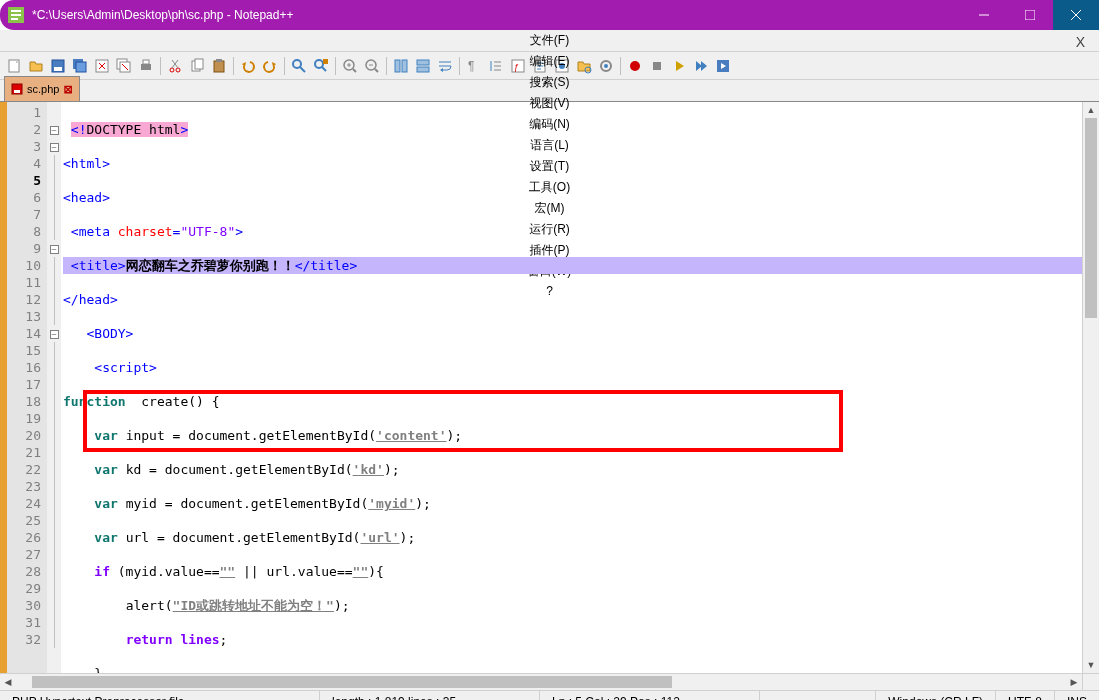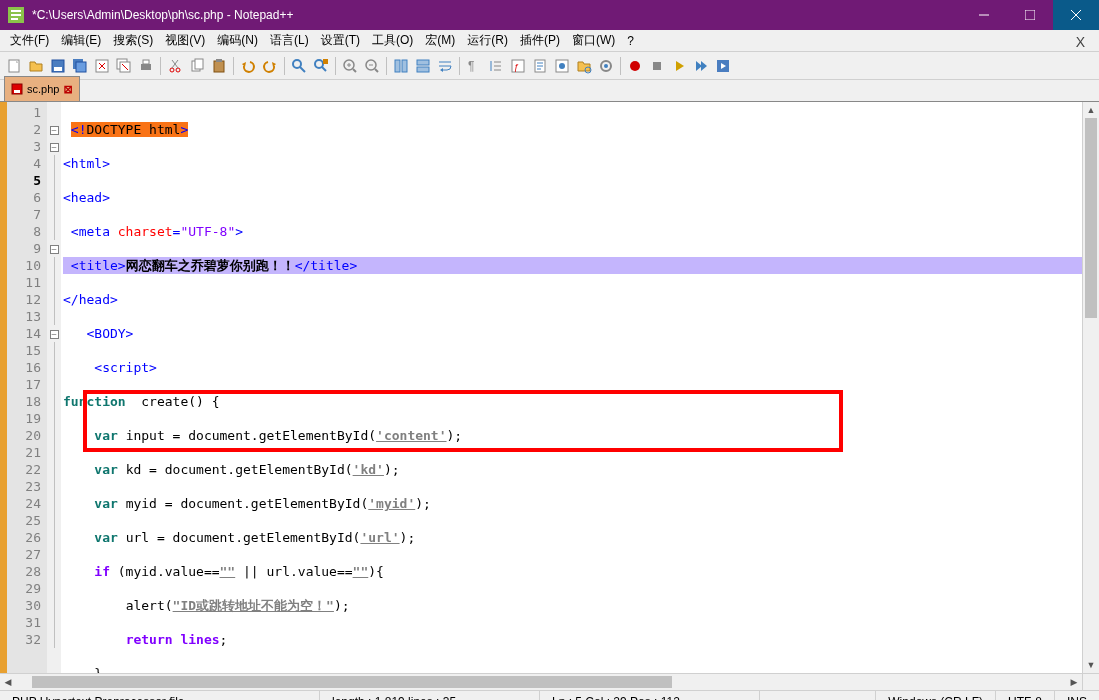--- a/index.html
+++ b/index.html
@@ -1,22 +1,22 @@
 <!DOCTYPE html>
 <html><head>
 <meta charset="utf-8">
 <style>
 * { margin:0; padding:0; box-sizing:border-box; }
 body { font-family:"Segoe UI","Microsoft YaHei",sans-serif; font-size:12px; background:#fff; overflow:hidden; }
-.titlebar { background:#701a75; height:30px; display:flex; align-items:center; color:#fff; }
+.titlebar { background:#a21caf; height:30px; display:flex; align-items:center; color:#fff;border-radius:14px; }
 .titlebar .icon { width:16px; height:16px; margin:0 8px; }
 .titlebar .title { flex:1; font-size:12px; }
 .titlebar .ctrl { width:46px; height:30px; display:flex; align-items:center; justify-content:center; }
 .titlebar .ctrl.close { background:#0a5a8a; }
-.menubar { background:#f0f0f0; height:22px; display:flex; align-items:center; padding:0 4px; border-bottom:1px solid #d0d0d0; position:relative; }
+.menubar { background:#f0f0f0; height:22px; display:flex; align-items:center; padding:0 4px; border-bottom:1px solid #d0d0d0; position:relative;flex-direction:column; }
 .menubar span { padding:2px 6px; font-size:12px; }
 .menubar .xclose { position:absolute; right:8px; top:2px; font-size:14px; color:#444; }
 .toolbar { background:#f0f0f0; height:28px; display:flex; align-items:center; padding:2px 4px; gap:2px; border-bottom:1px solid #d0d0d0; }
 .toolbar .tb { width:20px; height:20px; display:flex; align-items:center; justify-content:center; border:1px solid transparent; }
 .toolbar .sep { width:1px; height:18px; background:#c0c0c0; margin:0 2px; }
 .tabbar { background:#f0f0f0; height:22px; display:flex; align-items:flex-end; padding-left:4px; border-bottom:1px solid #888; }
 .tab { background:#e8b080; border:1px solid #888; border-bottom:none; height:20px; padding:12px 6px; display:flex; align-items:center; gap:4px; font-size:11px; }
 .tab .savedot { width:12px; height:12px; }
 .tab .tx { color:#b00; font-weight:bold; }
 .editor { display:flex; height:571px; position:relative; }
@@ -41,21 +41,21 @@
 .statusbar .cell { padding:0 12px; border-right:1px solid #d0d0d0; height:100%; display:flex; align-items:center; }
 
 .t-tag { color:#0000ff; }
 .t-attr { color:#ff0000; }
 .t-str { color:#8000ff; }
 .t-kw { color:#0f766e; font-weight:bold; }
 .t-kw2 { color:#8000ff; font-weight:bold; }
 .t-txt { color:#000; }
 .t-txtb { color:#000; font-weight:bold; }
 .t-link { color:#808080; text-decoration:underline;font-weight:bold; }
-.t-hi { background:#f97316; }
+.t-hi { background:#f9a8d4; }
 </style>
 </head>
 <body>
 
 <div class="titlebar">
   <svg class="icon" viewBox="0 0 16 16">
       <rect width="16" height="16" fill="#8bc34a"></rect>
       <rect x="3" y="3" width="10" height="2" fill="#fff"></rect>
       <rect x="3" y="7" width="10" height="2" fill="#fff"></rect>
       <rect x="3" y="11" width="7" height="2" fill="#fff"></rect>

